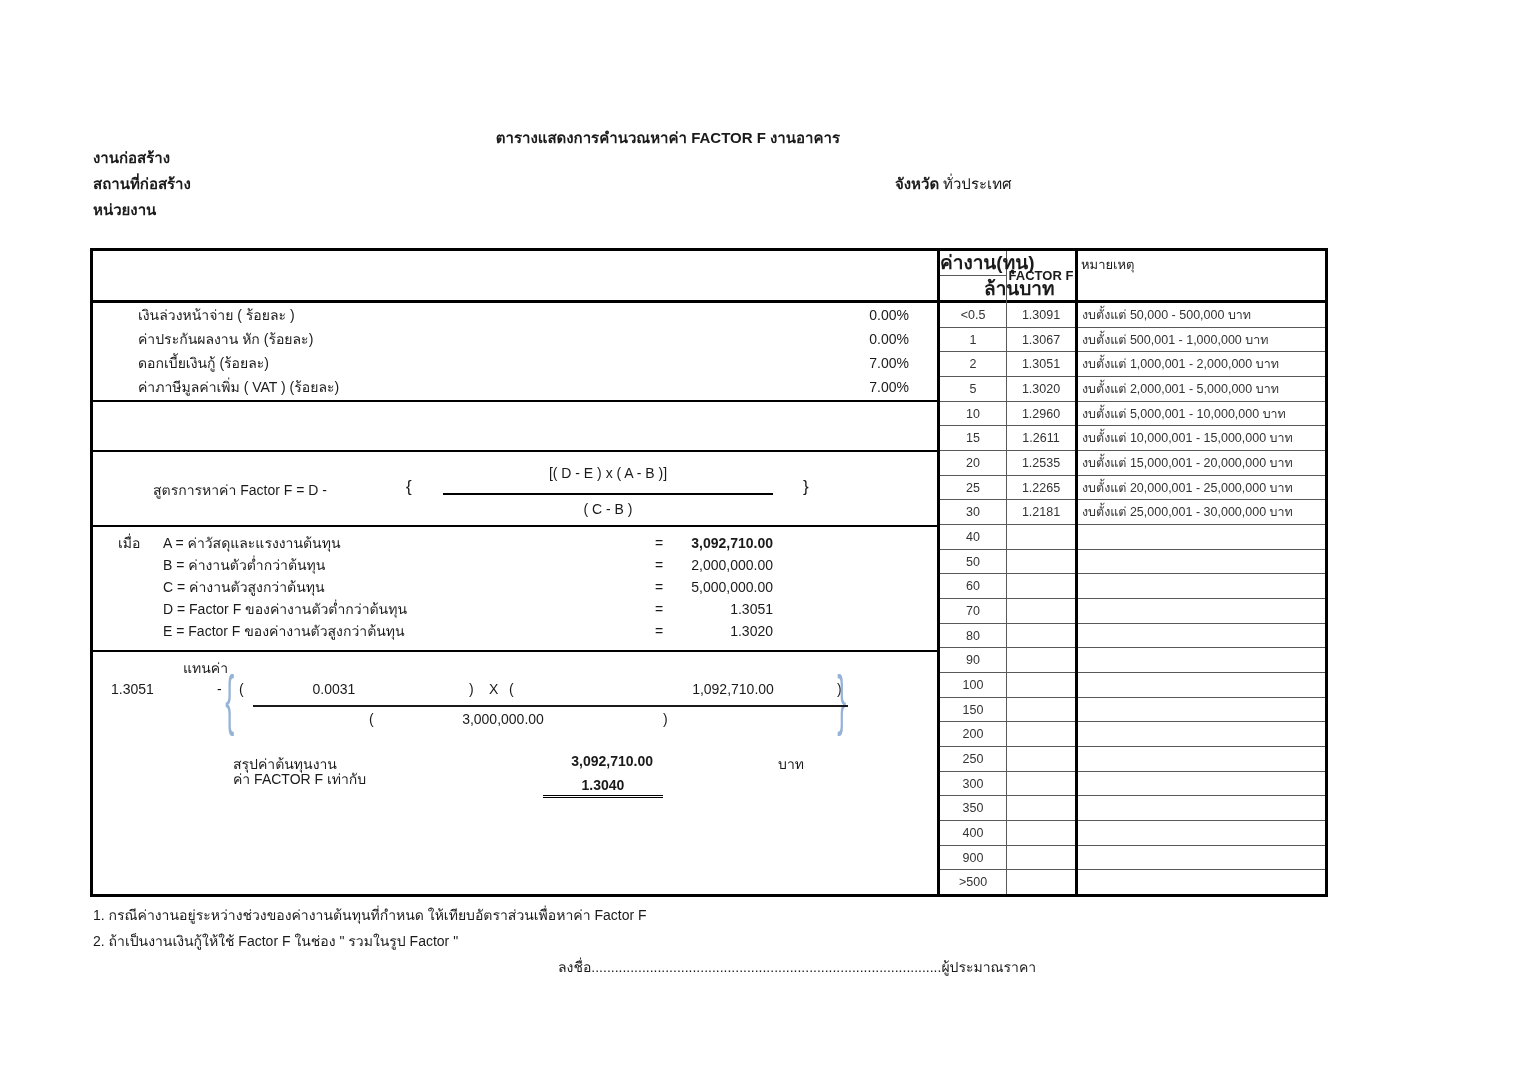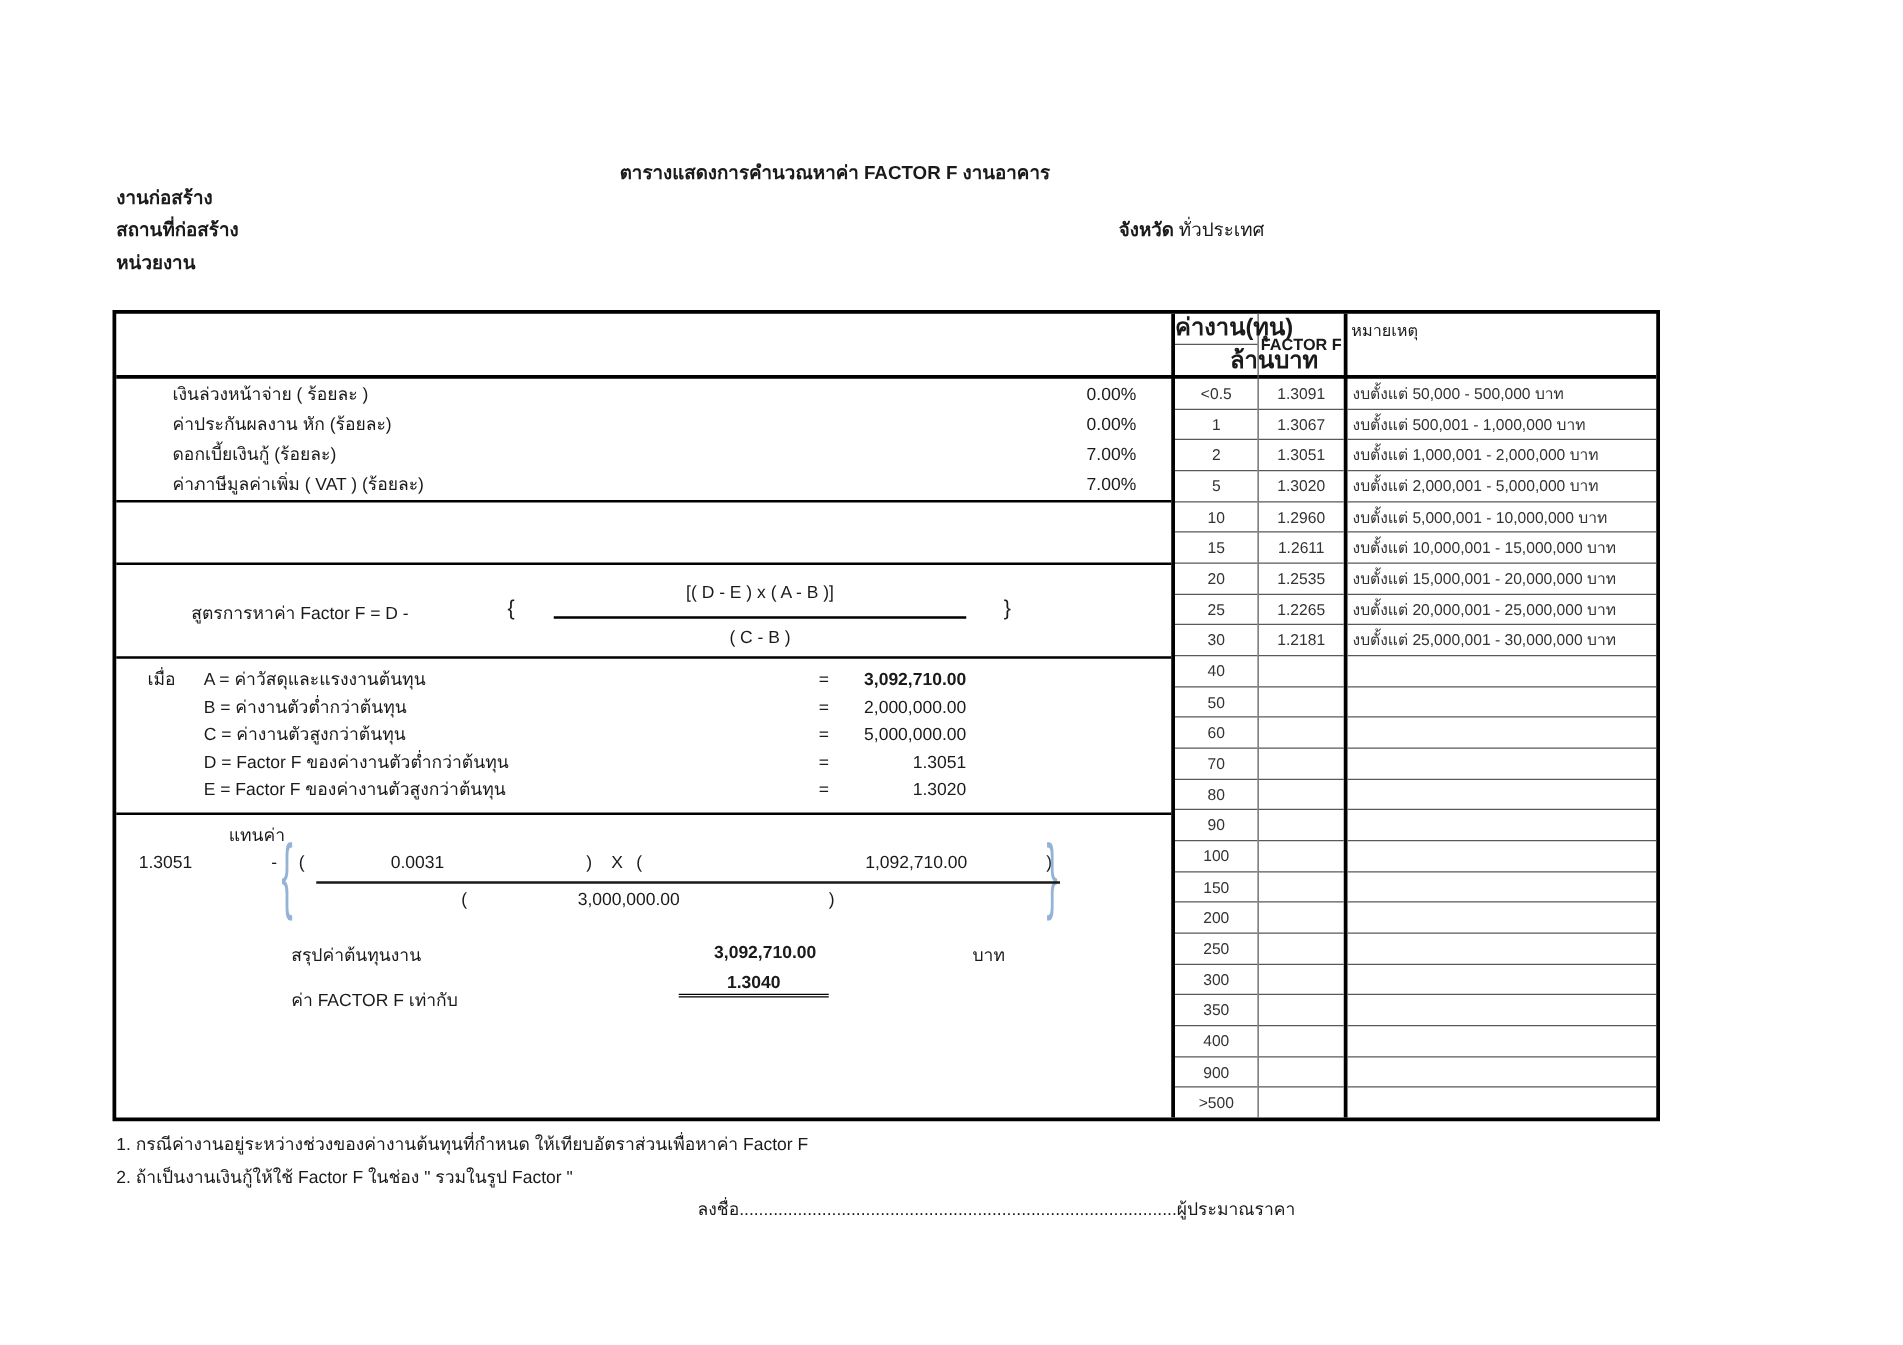--- a/index.html
+++ b/index.html
@@ -68,21 +68,21 @@
   .s-p3 { left:416px; top:28px; }
   .s-v2 { left:520px; top:28px; width:240px; text-align:center; }
   .s-p4 { left:744px; top:28px; }
   .s-fline { left:160px; top:52px; width:595px; height:2px; background:#1a1a1a; }
   .s-p5 { left:276px; top:58px; }
   .s-v3 { left:300px; top:58px; width:220px; text-align:center; }
   .s-p6 { left:570px; top:58px; }
   .sum-cost-label { left:140px; top:100px; }
   .sum-cost-val { left:420px; top:100px; width:140px; text-align:right; font-weight:bold; }
   .sum-unit { left:685px; top:100px; }
-  .sum-f-label { left:140px; top:136px; }
+  .sum-f-label { left:140px; top:115px; }
   .sum-f-box { left:450px; top:124px; width:120px; text-align:center; font-weight:bold;
                border-bottom:3px double #000; padding-bottom:2px; }
 
   
   .hdr-cell { font-weight:bold; text-align:left; font-size:19px; line-height:24px; white-space:nowrap; }
   .hdr-v1 { left:847px; top:0; width:66px; height:25px; border-bottom:1px solid #595959; }
   .hdr-v2 { left:847px; top:26px; width:66px; height:23px;padding-left:44px; }
   .hdr-factor { left:914px; top:0; width:68px; height:49px; line-height:49px; text-align:center; font-size:13px; white-space:nowrap; }
   .hdr-remark { left:988px; top:3px; font-size:13px; }
 

